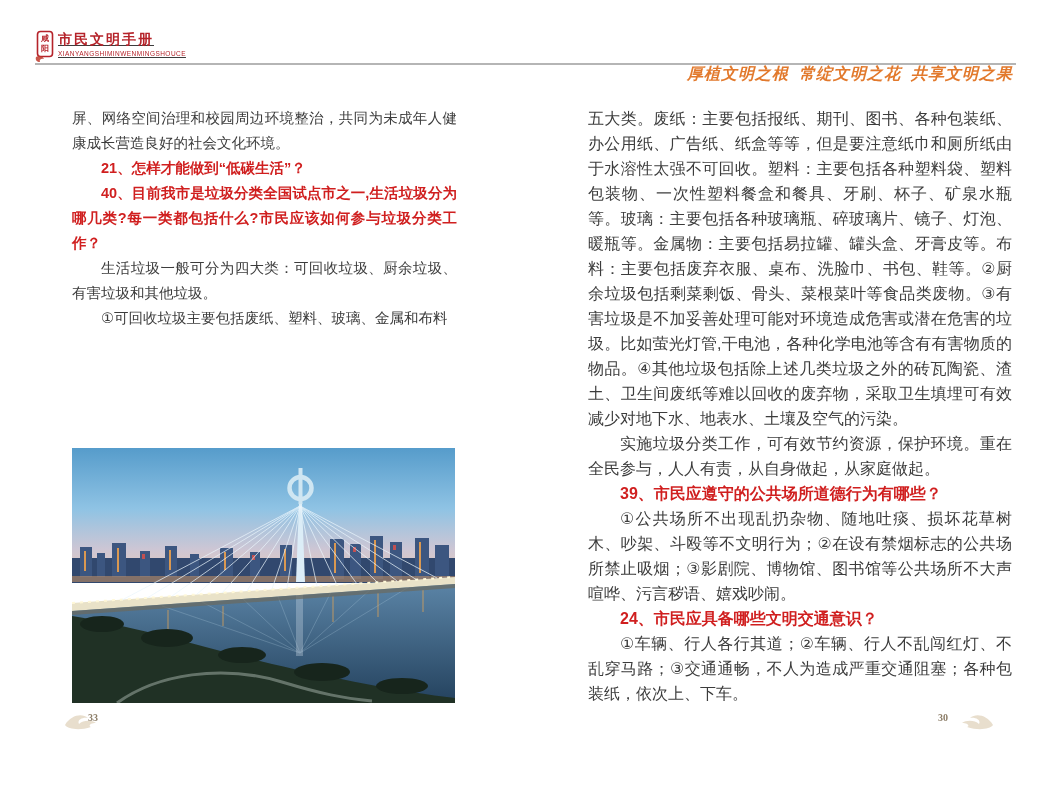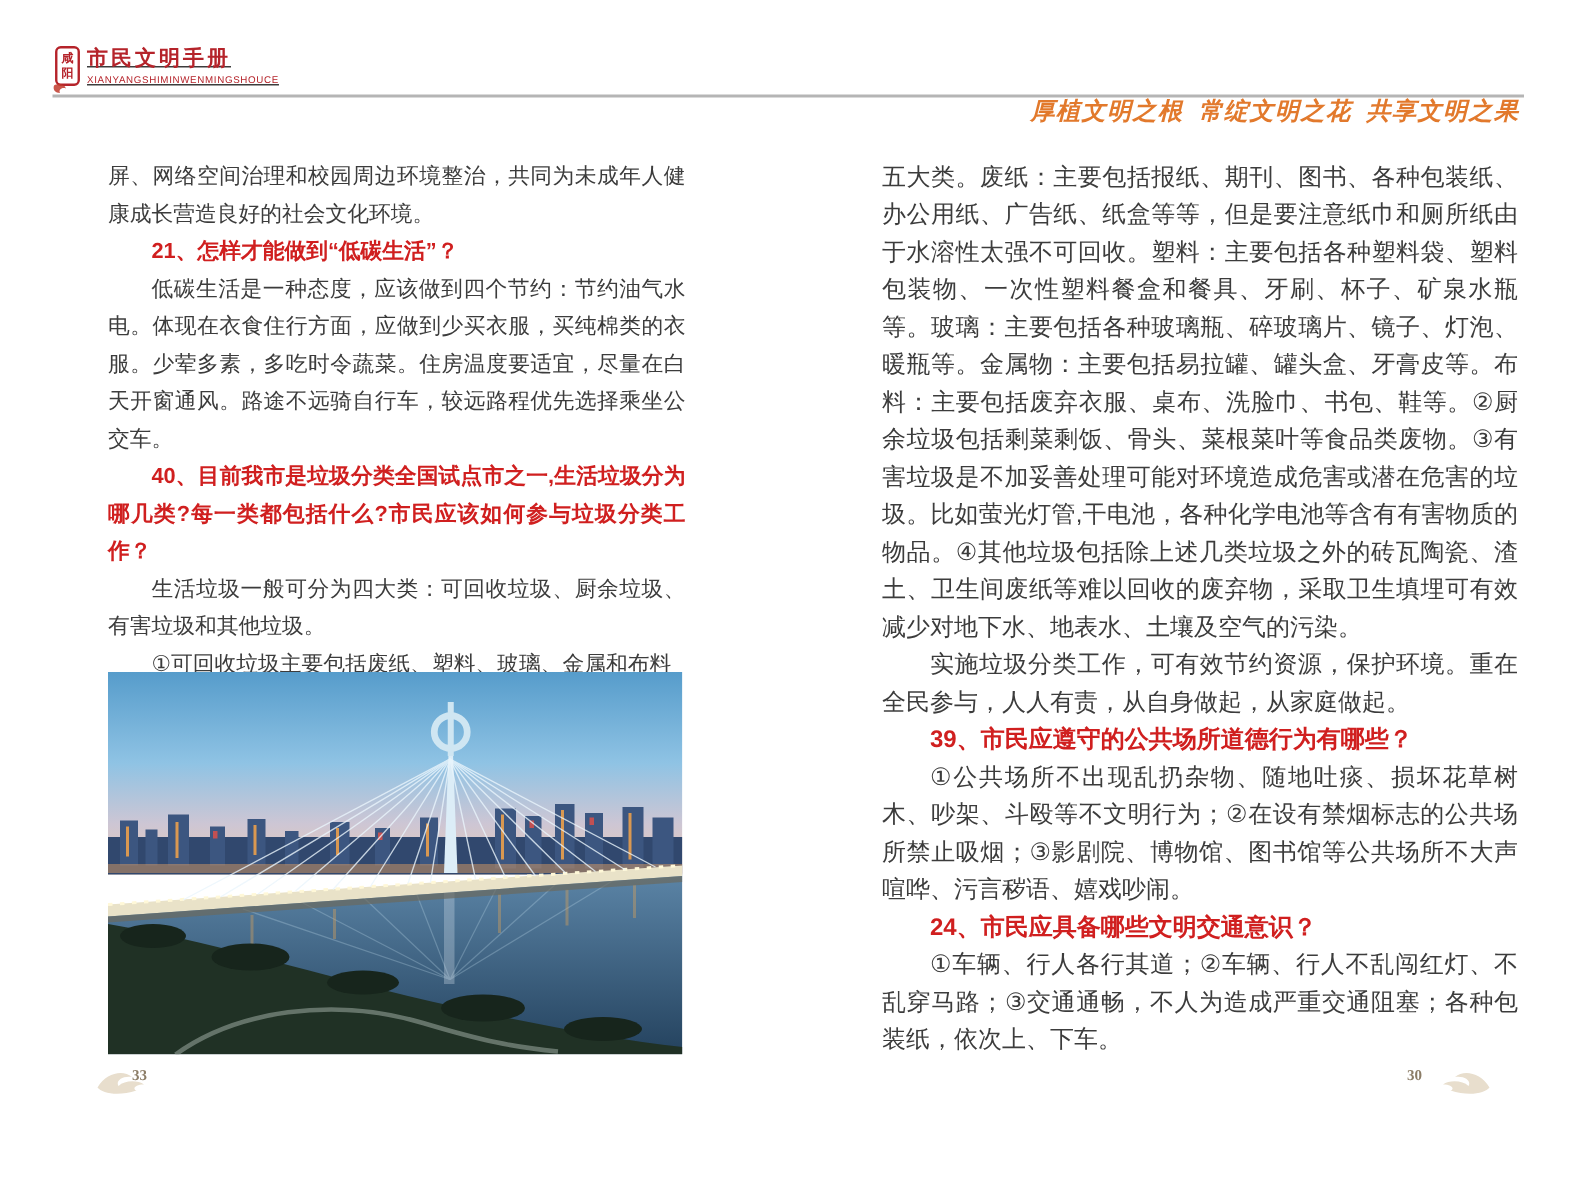--- a/index.html
+++ b/index.html
@@ -63,21 +63,20 @@
 <div class="brand">
   <div class="brand-title">市民文明手册</div>
   <div class="brand-sub">XIANYANGSHIMINWENMINGSHOUCE</div>
 </div>
 <div class="slogan">厚植文明之根  常绽文明之花  共享文明之果</div>
 <div class="divider"></div>
 
 <div class="col col-left">
     <p class="body">屏、网络空间治理和校园周边环境整治，共同为未成年人健康成长营造良好的社会文化环境。</p>
     <p class="heading">21、怎样才能做到“低碳生活”？</p>
-    <p class="body indent">低碳生活是一种态度，应该做到四个节约：节约油气水电。体现在衣食住行方面，应做到少买衣服，买纯棉类的衣服。少荤多素，多吃时令蔬菜。住房温度要适宜，尽量在白天开窗通风。路途不远骑自行车，较远路程优先选择乘坐公交车。</p>
     <p class="heading">40、目前我市是垃圾分类全国试点市之一,生活垃圾分为哪几类?每一类都包括什么?市民应该如何参与垃圾分类工作？</p>
     <p class="body indent">生活垃圾一般可分为四大类：可回收垃圾、厨余垃圾、有害垃圾和其他垃圾。</p>
     <p class="body indent">①可回收垃圾主要包括废纸、塑料、玻璃、金属和布料</p>
   </div>
 
 <div class="photo">
   <svg width="383" height="255" viewBox="0 0 383 255">
     <defs>
       <linearGradient id="sky" x1="0" y1="0" x2="0" y2="1">
         <stop offset="0" stop-color="#569ccb"></stop>

